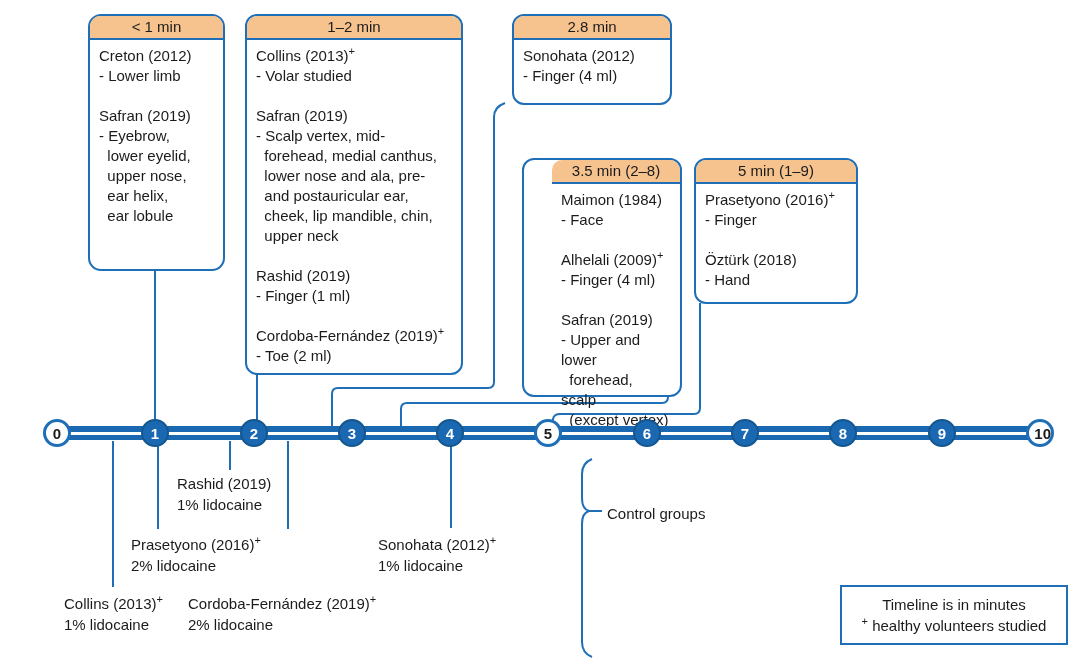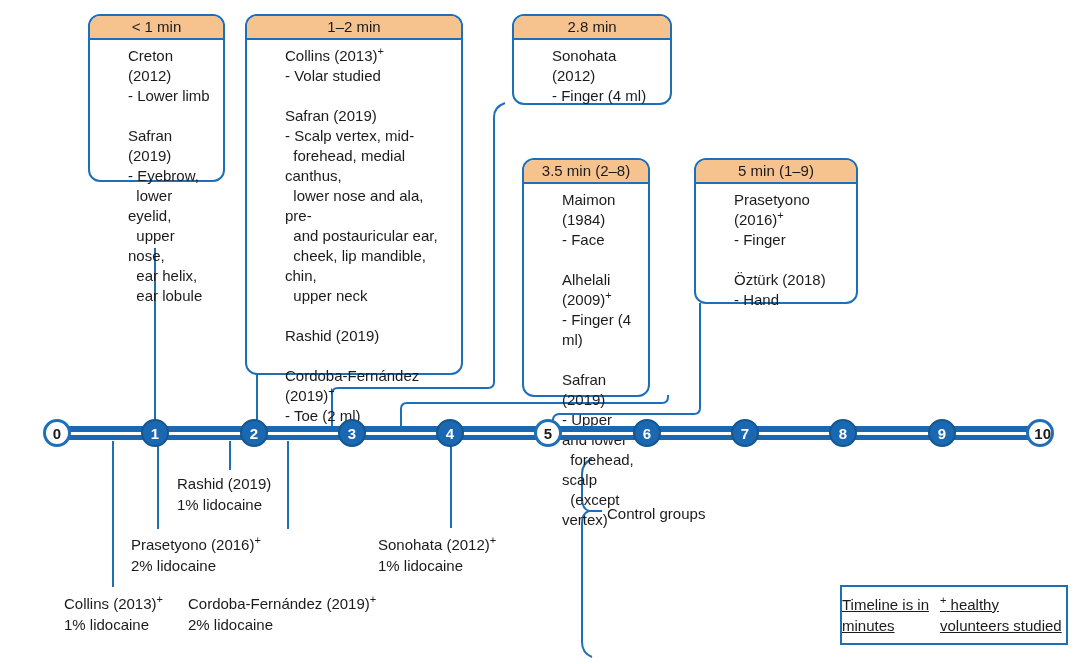--- a/index.html
+++ b/index.html
@@ -24,21 +24,20 @@
     border-bottom:2px solid #1e6fb8;
     border-radius:10px 10px 0 0;
     height:22px;
     line-height:22px;
     text-align:center;
     font-size:15px;
   }
   .callout .body{
     padding:6px 9px 0 9px;
     line-height:20px;
-    margin-left:29px;
   }
   .study{margin:0 0 20px 0;}
   .study:last-child{margin-bottom:0;}
   .study .detail{white-space:pre-wrap;}
   sup{font-size:11px; line-height:0;}
   .tl-band{
     position:absolute;
     left:57px;top:426px;width:983px;height:14px;
     background:#1b68b2;
   }
@@ -55,23 +54,22 @@
     font-size:15px;font-weight:bold;
   }
   .tl-circle.filled{background:#1b68b2;border:2px solid #14578f;color:#ffffff;}
   .tl-circle.open{background:#ffffff;border:3px solid #1e6fb8;color:#1b1b1b;}
   .note{position:absolute;line-height:21px;}
   .legend-box{
     position:absolute;
     left:840px;top:585px;width:228px;height:60px;
     border:2px solid #1e6fb8;
     box-sizing:border-box;
-    display:flex;align-items:center;justify-content:center;
+    display:flex;flex-direction:column;align-items:center;justify-content:center;
     line-height:21px;
-    text-decoration:underline;
   }
   svg.lines{position:absolute;left:0;top:0;pointer-events:none;}
 </style>
 </head>
 <body>
 
 <div id="fig">
 
   <svg class="lines" width="1080" height="664" viewBox="0 0 1080 664">
     <g fill="none" stroke="#1e6fb8" stroke-width="2" stroke-linejoin="round" stroke-linecap="butt">
@@ -82,21 +80,21 @@
       <path d="M700,303 L700,408 Q700,414 694,414 L560,414 Q554,414 553,419 L553,420"></path>
       <path d="M113,441 L113,587"></path>
       <path d="M158,441 L158,529"></path>
       <path d="M230,441 L230,470"></path>
       <path d="M288,441 L288,529"></path>
       <path d="M451,441 L451,528"></path>
       <path d="M592,459 Q582,463 582,474 L582,498 Q582,509 589,511 L602,511 M589,511 Q582,513 582,524 L582,642 Q582,653 592,657"></path>
     </g>
   </svg>
 
-  <div class="callout" style="left:88px;top:14px;width:137px;height:168px;">
+  <div class="callout" style="left:88px;top:14px;width:137px;height:257px;border-radius:13px;">
     <div class="hdr">&lt; 1 min</div>
     <div class="body">
       <div class="study">
         <div><span>Creton (2012)</span><sup></sup></div>
         <div class="detail">- Lower limb</div>
       </div>
       <div class="study">
         <div><span>Safran (2019)</span><sup></sup></div>
         <div class="detail">- Eyebrow,
   lower eyelid,
@@ -118,39 +116,40 @@
         <div><span>Safran (2019)</span><sup></sup></div>
         <div class="detail">- Scalp vertex, mid-
   forehead, medial canthus,
   lower nose and ala, pre-
   and postauricular ear,
   cheek, lip mandible, chin,
   upper neck</div>
       </div>
       <div class="study">
         <div><span>Rashid (2019)</span><sup></sup></div>
+        <div class="detail">- Finger (1 ml)</div>
       </div>
       <div class="study">
         <div><span>Cordoba-Fernández (2019)</span><sup>+</sup></div>
         <div class="detail">- Toe (2 ml)</div>
       </div>
     </div>
   </div>
 
   <div class="callout" style="left:512px;top:14px;width:160px;height:91px;">
     <div class="hdr">2.8 min</div>
     <div class="body">
       <div class="study">
         <div><span>Sonohata (2012)</span><sup></sup></div>
         <div class="detail">- Finger (4 ml)</div>
       </div>
     </div>
   </div>
 
-  <div class="callout" style="left:522px;top:158px;width:128px;height:239px;">
+  <div class="callout" style="left:522px;top:158px;width:160px;height:239px;padding-left:28px;">
     <div class="hdr">3.5 min (2–8)</div>
     <div class="body">
       <div class="study">
         <div><span>Maimon (1984)</span><sup></sup></div>
         <div class="detail">- Face</div>
       </div>
       <div class="study">
         <div><span>Alhelali (2009)</span><sup>+</sup></div>
         <div class="detail">- Finger (4 ml)</div>
       </div>

